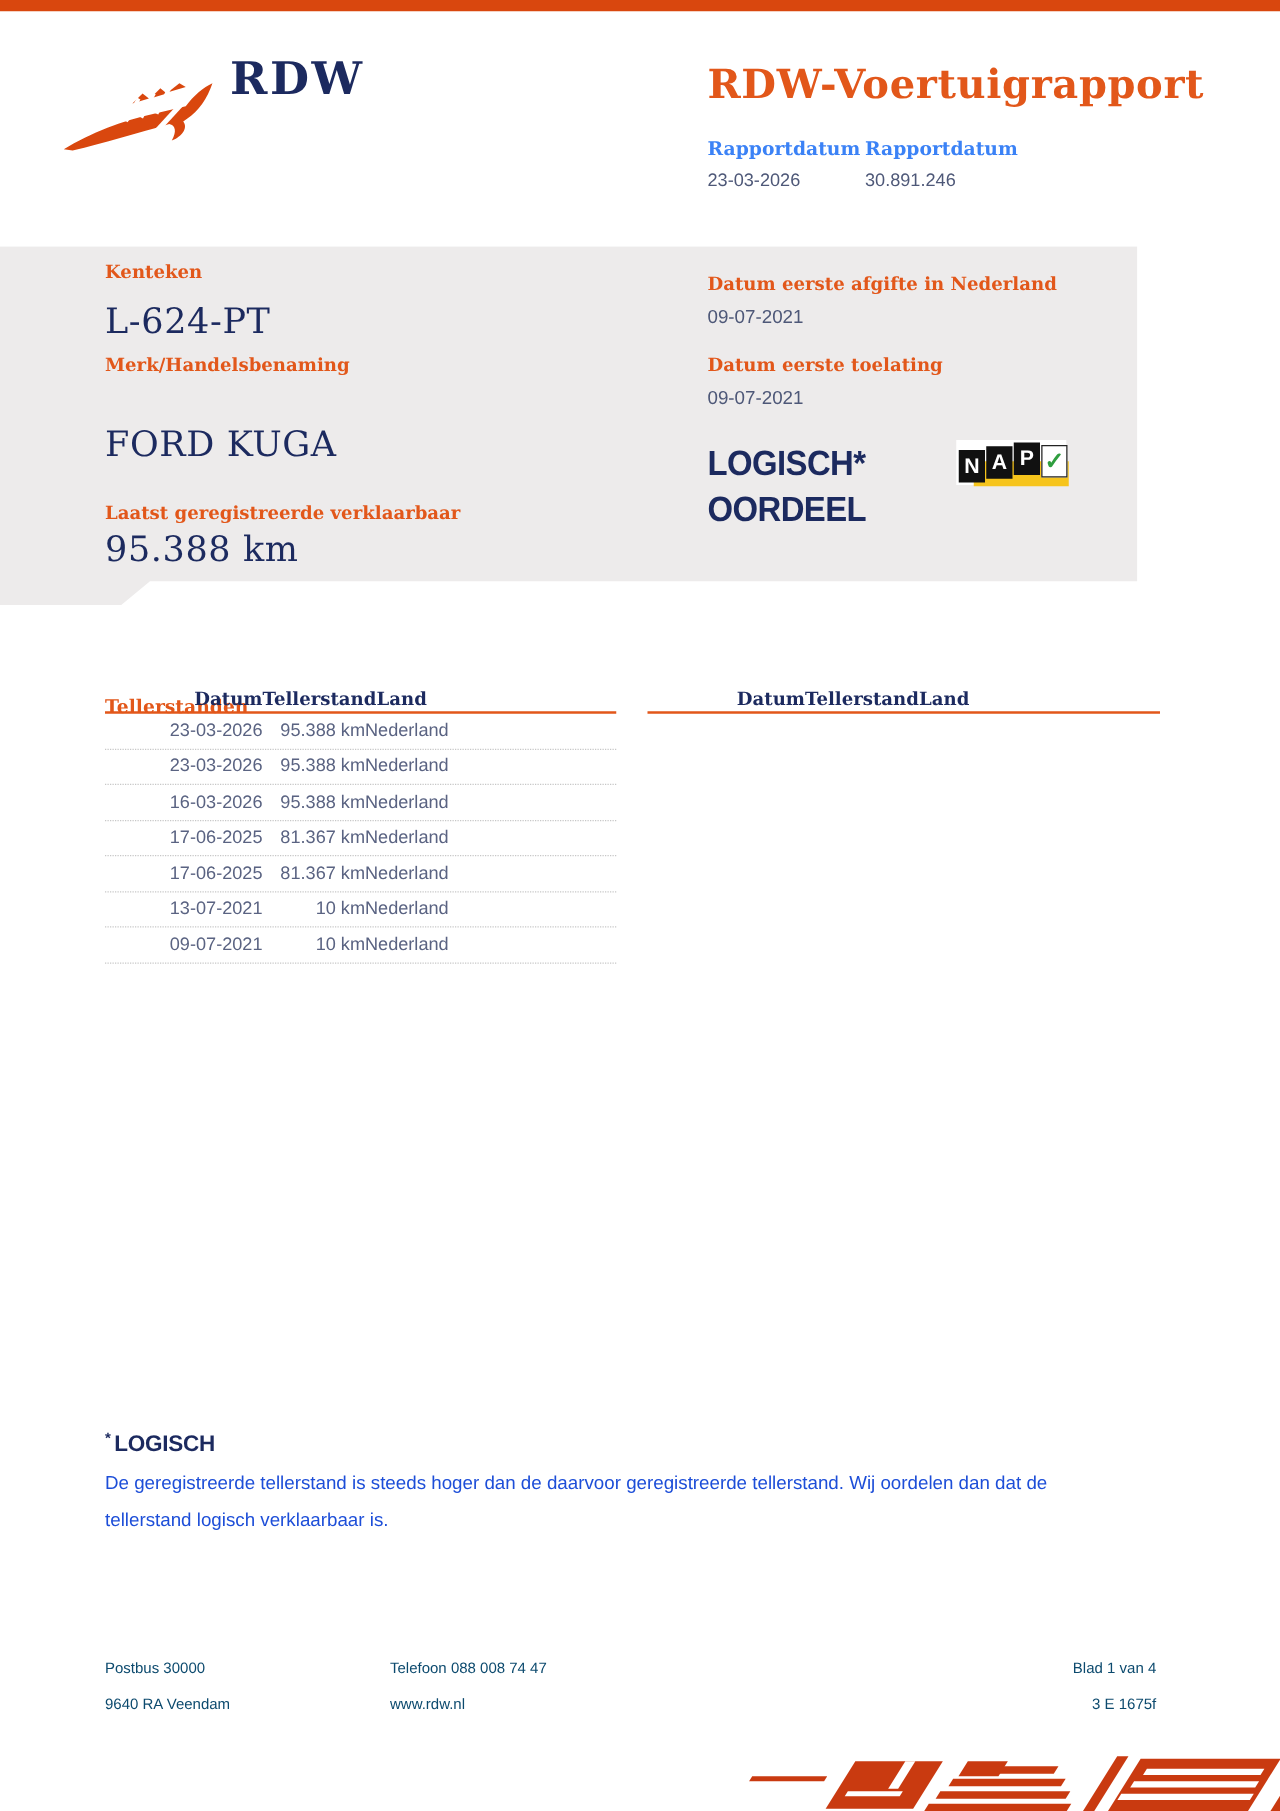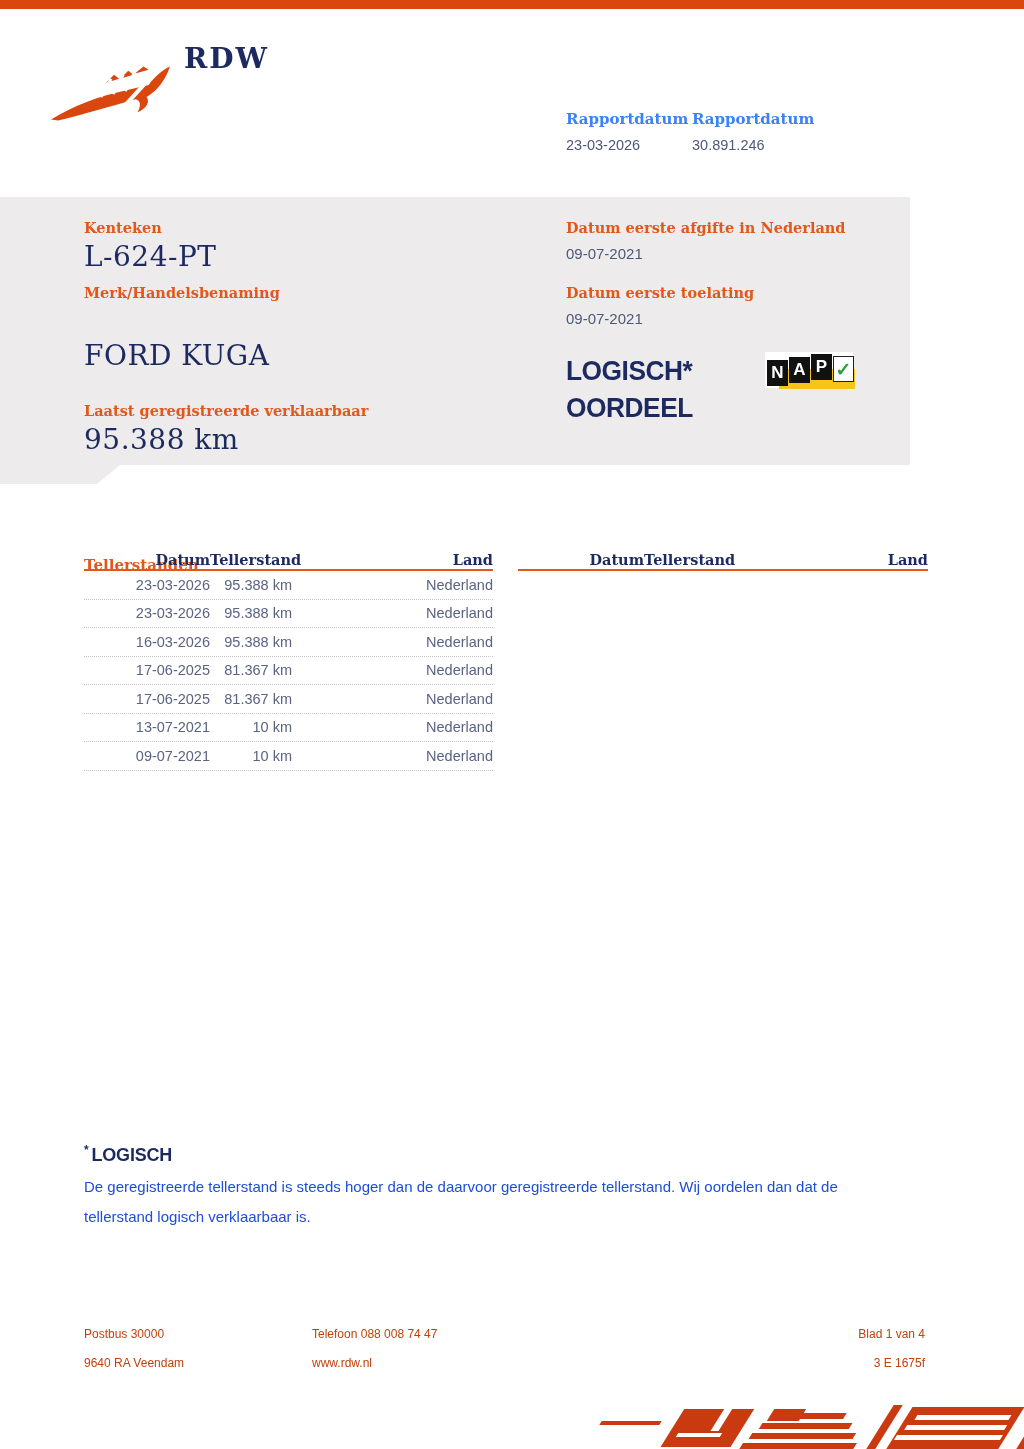--- a/index.html
+++ b/index.html
@@ -9,21 +9,21 @@
     position:relative; width:1024px; height:1449px;
     background:#ffffff; overflow:hidden;
   }
   .topbar { position:absolute; left:0; top:0; width:1024px; height:9px; background:#d9470e; }
 
   
   .logo-svg { position:absolute; left:50px; top:58px; width:122px; height:66px; }
   .logo-word {
     position:absolute; left:184px; top:42px;
     font-family:"DejaVu Serif", serif; font-weight:600;
-    font-size:28px; color:#1c2a5f; letter-spacing:2px;
+    font-size:36px; color:#1c2a5f; letter-spacing:2px;
   }
   .doc-title {
     position:absolute; left:566px; top:48px;
     font-family:"DejaVu Serif", serif; font-weight:600;
     font-size:32px; color:#e2571a; letter-spacing:0.5px;
   }
   .rep-label {
     position:absolute; top:110px;
     font-family:"DejaVu Serif", serif; font-weight:bold;
     font-size:15px; color:#3b82f6;
@@ -91,35 +91,35 @@
     font-size:14.5px; color:#1c2a5f;
   }
   .t-row {
     display:flex; height:28.5px; align-items:center;
     border-bottom:1px dotted #c7c7c7;
     font-size:14.5px; color:#5a6382;
   }
   .c1 { flex:0 0 126px; text-align:right; }
   .c2 { flex:0 0 82px;  text-align:left; }
   .t-row .c2 { text-align:right; }
-  .c3 { flex:1; text-align:right; }
+  .c3 { flex:1; }
 
   
   .note-head {
     position:absolute; left:84px; top:1143px;
     font-weight:bold; font-size:18px; color:#1c2a5f; letter-spacing:-0.2px;
   }
   .note-star { font-size:12px; vertical-align:7px; margin-right:3px; }
   .note-body {
     position:absolute; left:84px; top:1172px; width:800px;
     font-size:15px; line-height:30px; color:#1d4ed8;
   }
 
   
-  .foot { position:absolute; font-size:12px; color:#c2410c; }
+  .foot { position:absolute; font-size:12px; color:#0c4a6e; }
   .f-c1 { left:84px; }
   .f-c2 { left:312px; }
   .f-c3 { right:99px; text-align:right; }
   .f-r1 { top:1327px; }
   .f-r2 { top:1356px; }
 
   .bottom-art { position:absolute; left:575px; top:1403px; width:449px; height:46px; }
 </style>
 </head>
 <body>
@@ -133,28 +133,29 @@
     <path fill="#d9470e" d="M55,22 L63,14 L68,18 Z"></path>
     <path fill="#d9470e" d="M69,18 L77,10 L82,14 Z"></path>
     <path fill="#d9470e" d="M83,13 L92,6 L97,9 Z"></path>
     <line x1="60" y1="18" x2="50" y2="36" stroke="#ffffff" stroke-width="3"></line>
     <line x1="72" y1="14" x2="62" y2="33" stroke="#ffffff" stroke-width="3"></line>
     <line x1="84" y1="10" x2="74" y2="30" stroke="#ffffff" stroke-width="3"></line>
     <line x1="94" y1="22" x2="72" y2="46" stroke="#ffffff" stroke-width="4"></line>
   </svg>
   <div class="logo-word">RDW</div>
 
+  <div class="doc-title">RDW-Voertuigrapport</div>
   <div class="rep-label" style="left:566px;">Rapportdatum</div>
   <div class="rep-label" style="left:692px;">Rapportdatum</div>
   <div class="rep-value" style="left:566px;">23-03-2026</div>
   <div class="rep-value" style="left:692px;">30.891.246</div>
 
   <div class="panel"></div>
 
-  <div class="lbl" style="left:84px; top:219px;">Kenteken</div>
+  <div class="lbl" style="left:84px; top:209px;">Kenteken</div>
   <div class="big-serif" style="left:84px; top:240px;">L-624-PT</div>
   <div class="lbl" style="left:84px; top:284px;">Merk/Handelsbenaming</div>
   <div class="big-serif" style="left:84px; top:305px;margin-top:34px;">FORD KUGA</div>
 
   <div class="lbl" style="left:566px; top:219px;">Datum eerste afgifte in Nederland</div>
   <div class="val-sans" style="left:566px; top:245px;">09-07-2021</div>
   <div class="lbl" style="left:566px; top:284px;">Datum eerste toelating</div>
   <div class="val-sans" style="left:566px; top:310px;">09-07-2021</div>
 
   <div class="oordeel">

